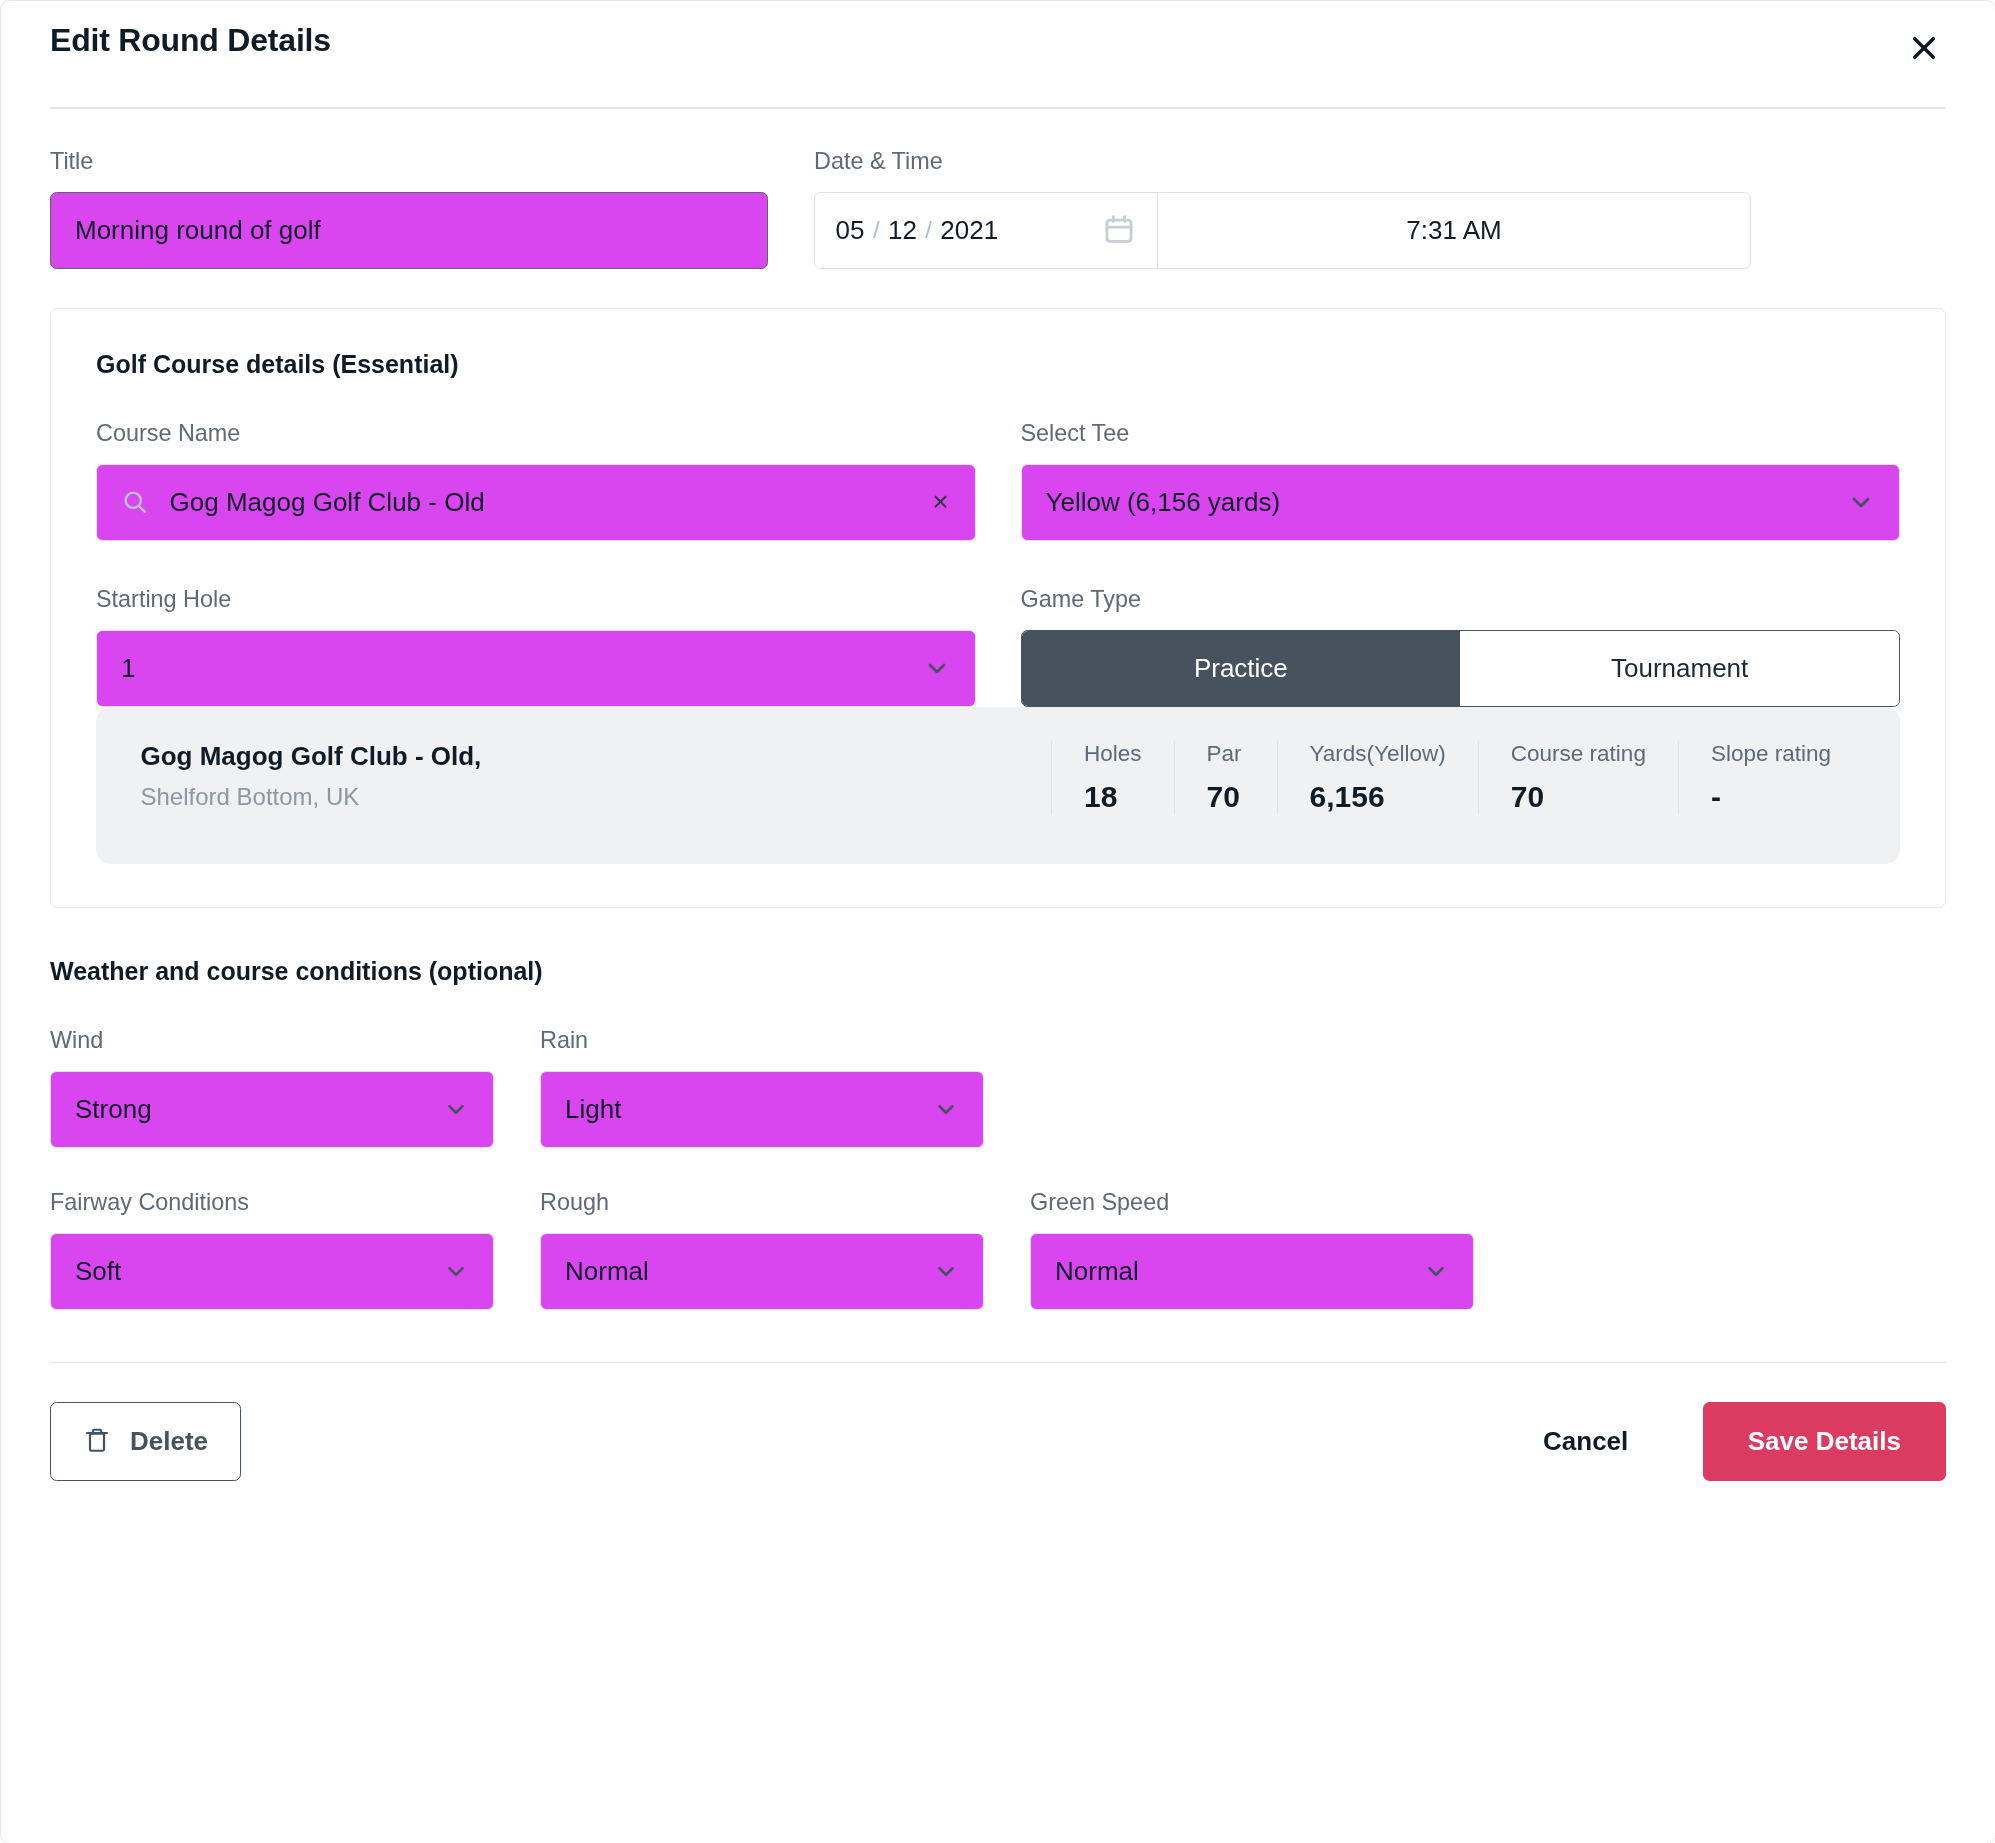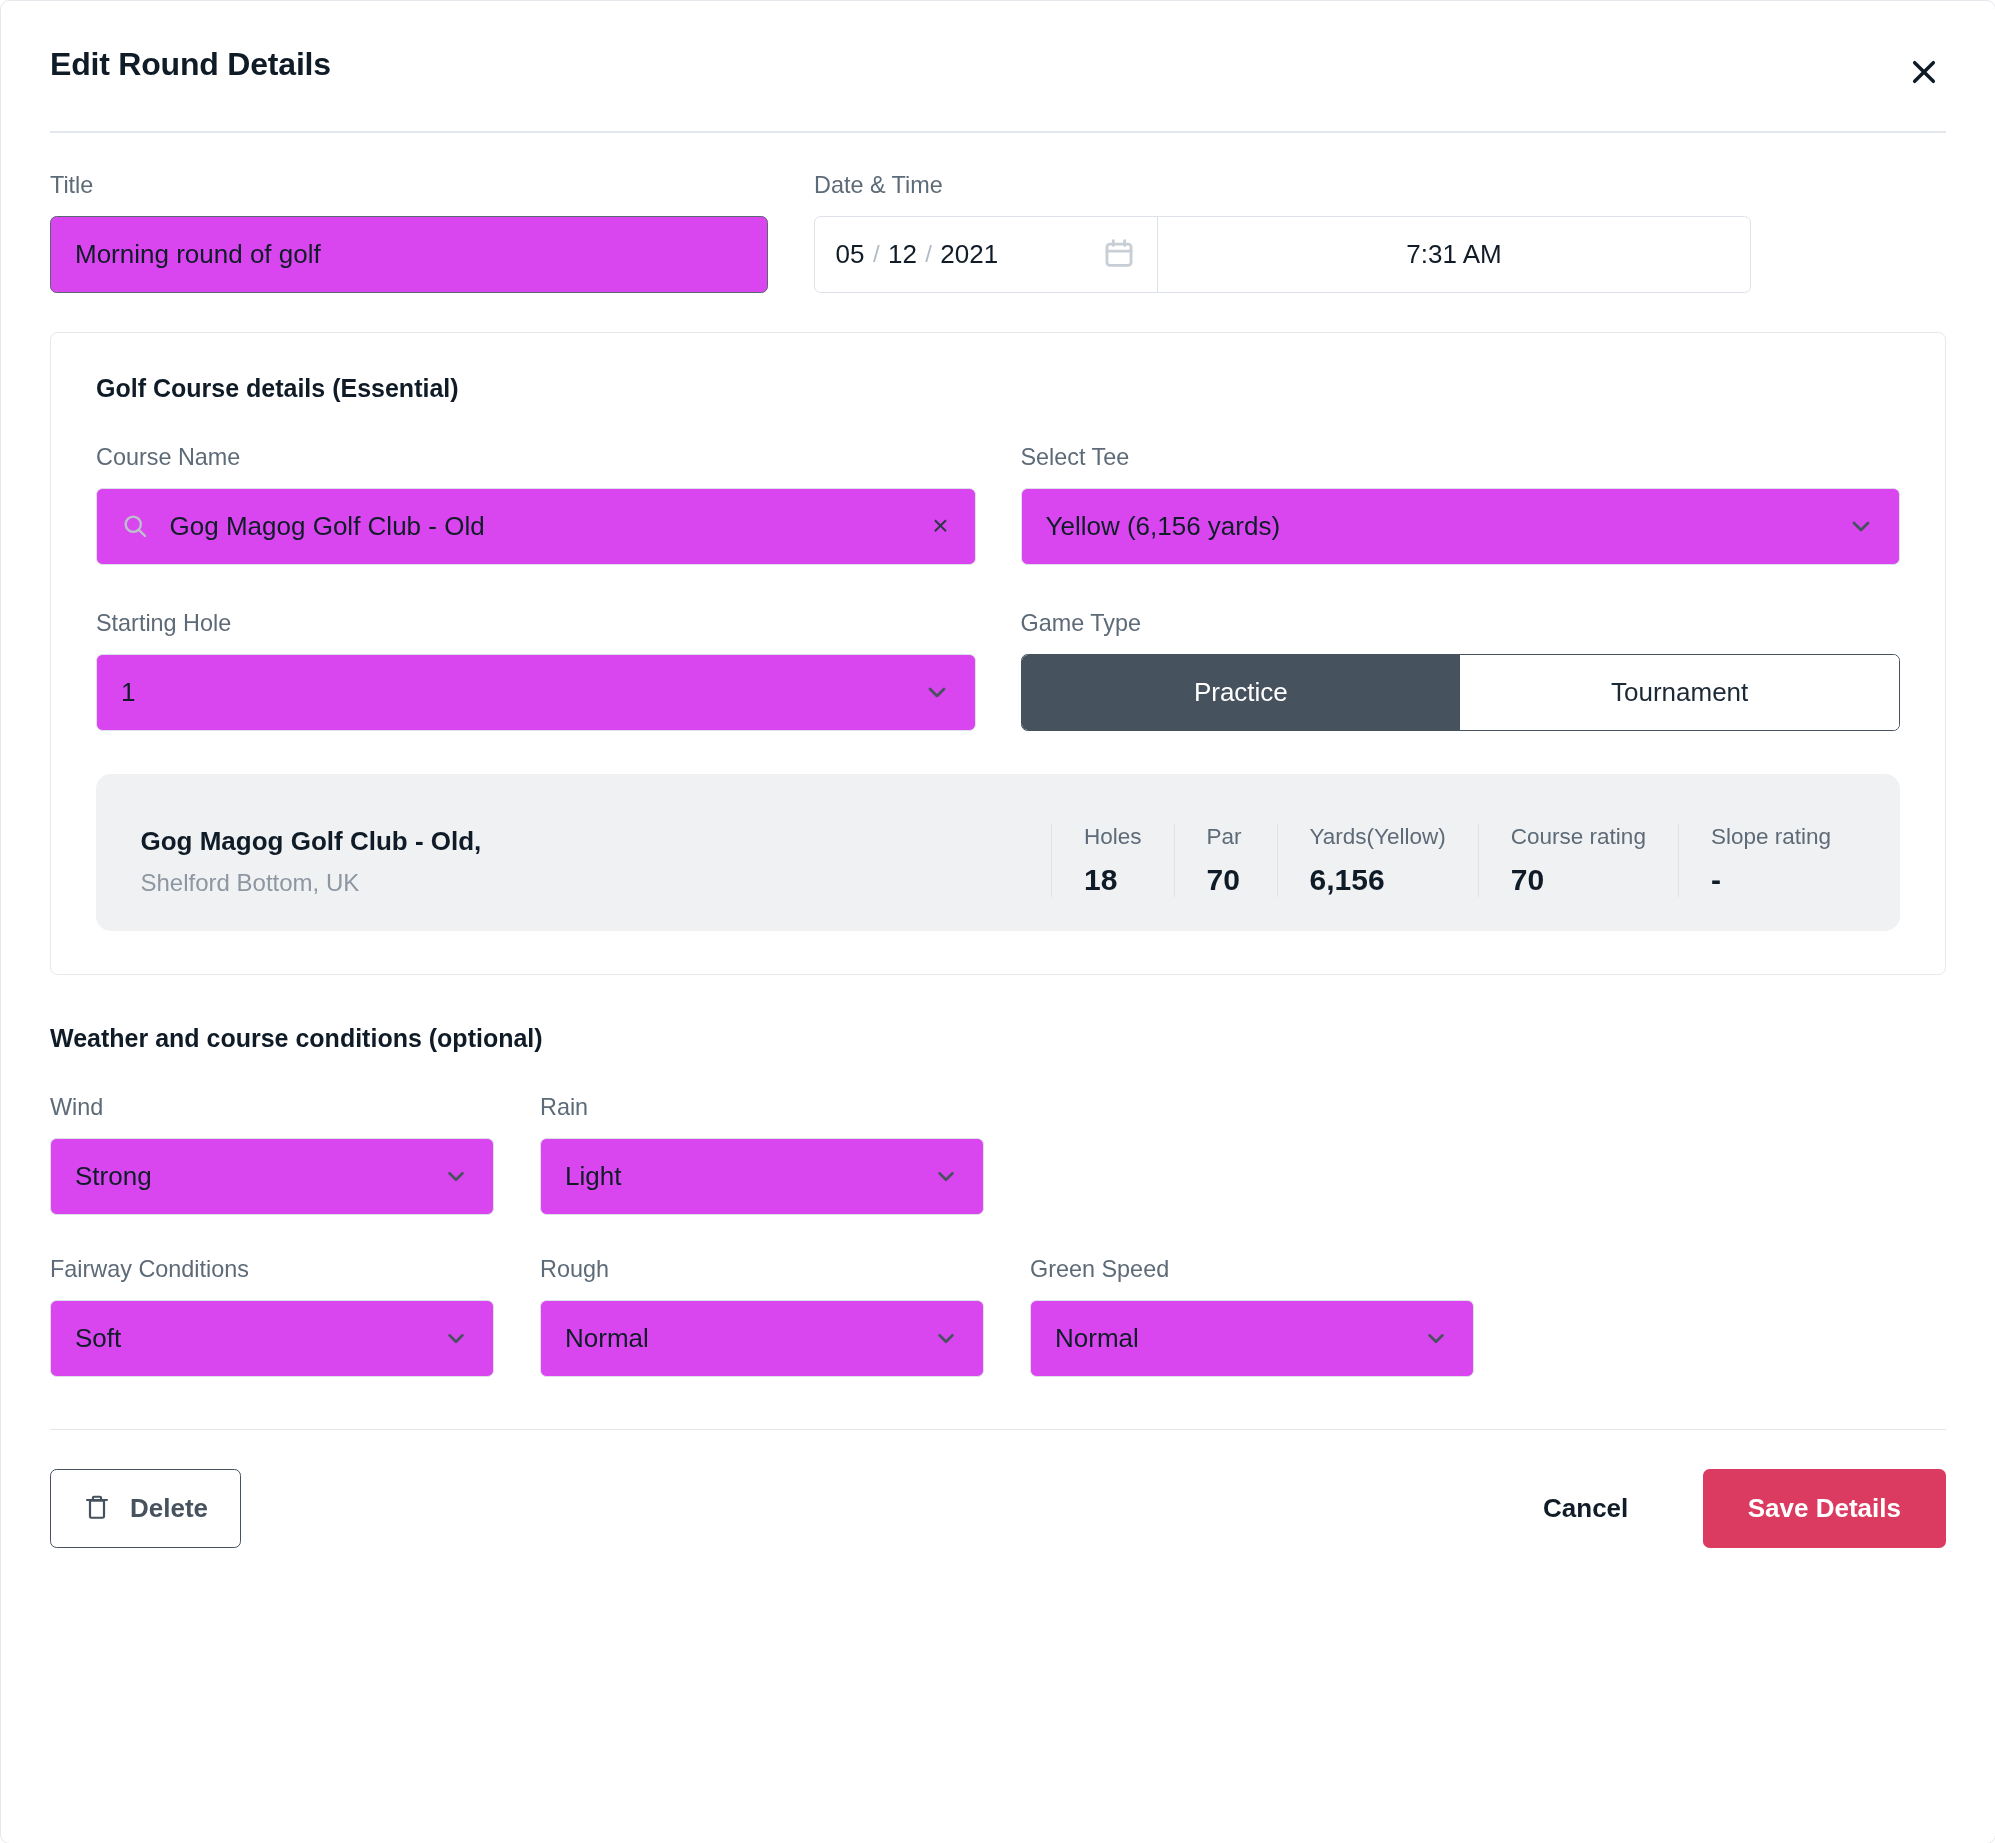--- a/index.html
+++ b/index.html
@@ -21,21 +21,21 @@
     border-radius: 9.4px;
     padding: 0 49px;
     overflow: hidden;
   }
 
   
   .modal-header {
     display: flex;
     align-items: flex-start;
     justify-content: space-between;
-    padding-top: 45px;
+    padding-top: 21px;
   }
   .modal-title {
     font-size: 32px;
     font-weight: bold;
     color: #0f1b27;
     letter-spacing: -0.2px;
   }
   .close-btn {
     width: 45px;
     height: 45px;
@@ -169,25 +169,24 @@
     background: #ffffff;
     color: #1c2936;
   }
   .seg.active {
     background: #46525e;
     color: #ffffff;
   }
 
   
   .summary {
-    margin-top: 43px;
     background: #f0f1f3;
     border-radius: 15px;
     display: flex;
-    align-items: flex-end;
+    align-items: flex-start;
     padding: 34px 37px;
     min-height: 157px;
   }
   .summary-name {
     flex: 1;
     padding-left: 7.5px;
   }
   .summary-name .cname {
     font-size: 26px;
     font-weight: bold;

